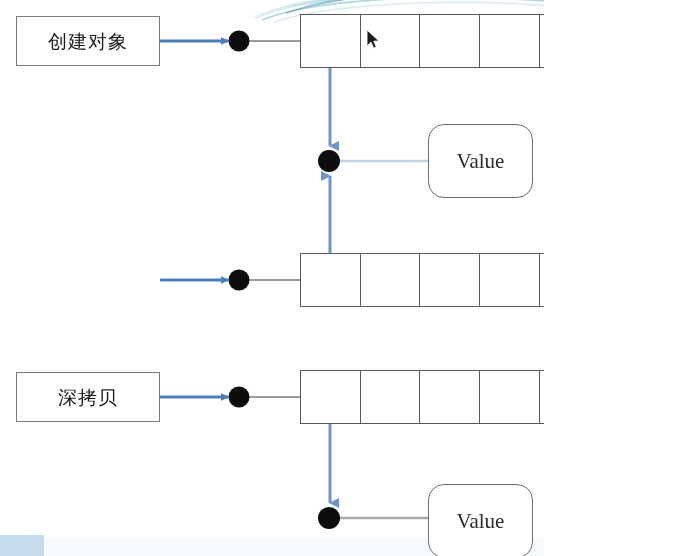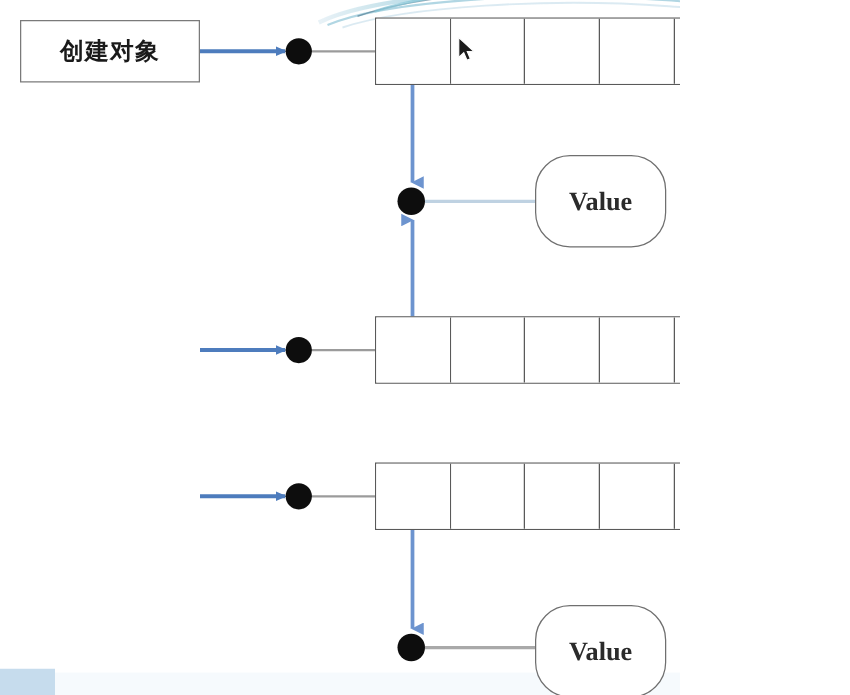--- a/index.html
+++ b/index.html
@@ -10,21 +10,20 @@
   }
   body {
     font-family: "Liberation Sans", sans-serif;
   }
   #stage {
     position: relative;
     width: 544px;
     height: 556px;
     background: #ffffff;
     overflow: hidden;
-    font-weight: bold;
   }
   #stage svg.layer {
     position: absolute;
     left: 0;
     top: 0;
     width: 680px;
     height: 556px;
   }
   .label-box {
     position: absolute;
@@ -39,21 +38,21 @@
     font-family: "DejaVu Sans", "Liberation Sans", sans-serif;
     font-size: 19px;
     color: #1a1a1a;
     letter-spacing: 1px;
     line-height: 1;
     white-space: nowrap;
   }
   .value-box {
     position: absolute;
     border: 1.6px solid #6f6f6f;
-    border-radius: 28px;
+    border-radius: 16px;
     background: #ffffff;
     box-sizing: border-box;
     display: flex;
     align-items: center;
     justify-content: center;
   }
   .value-box .value-text {
     font-family: "Liberation Serif", "DejaVu Serif", serif;
     font-size: 21px;
     color: #2b2b2b;
@@ -150,20 +149,23 @@
 
     <line x1="340" y1="518" x2="430" y2="518" stroke="#a9a9a9" stroke-width="2.6"></line>
     <circle cx="329" cy="518" r="11" fill="#0d0d0d"></circle>
   </svg>
 
   <div class="label-box" style="left:16px; top:16px; width:144px; height:50px;">
     <span class="label-text">创建对象</span>
   </div>
 
 
+  <div class="label-box" style="left:16px; top:372px; width:144px; height:50px;">
+    <span class="label-text">深拷贝</span>
+  </div>
 
   <div class="array-row" style="left:300px; top:14px; width:358px; height:54px;">
     <div class="cell" style="width:60px;"></div>
     <div class="cell" style="width:60px;"></div>
     <div class="cell" style="width:60px;"></div>
     <div class="cell" style="width:60px;"></div>
     <div class="cell" style="width:60px;"></div>
     <div class="cell" style="width:58px;"></div>
   </div>
 

